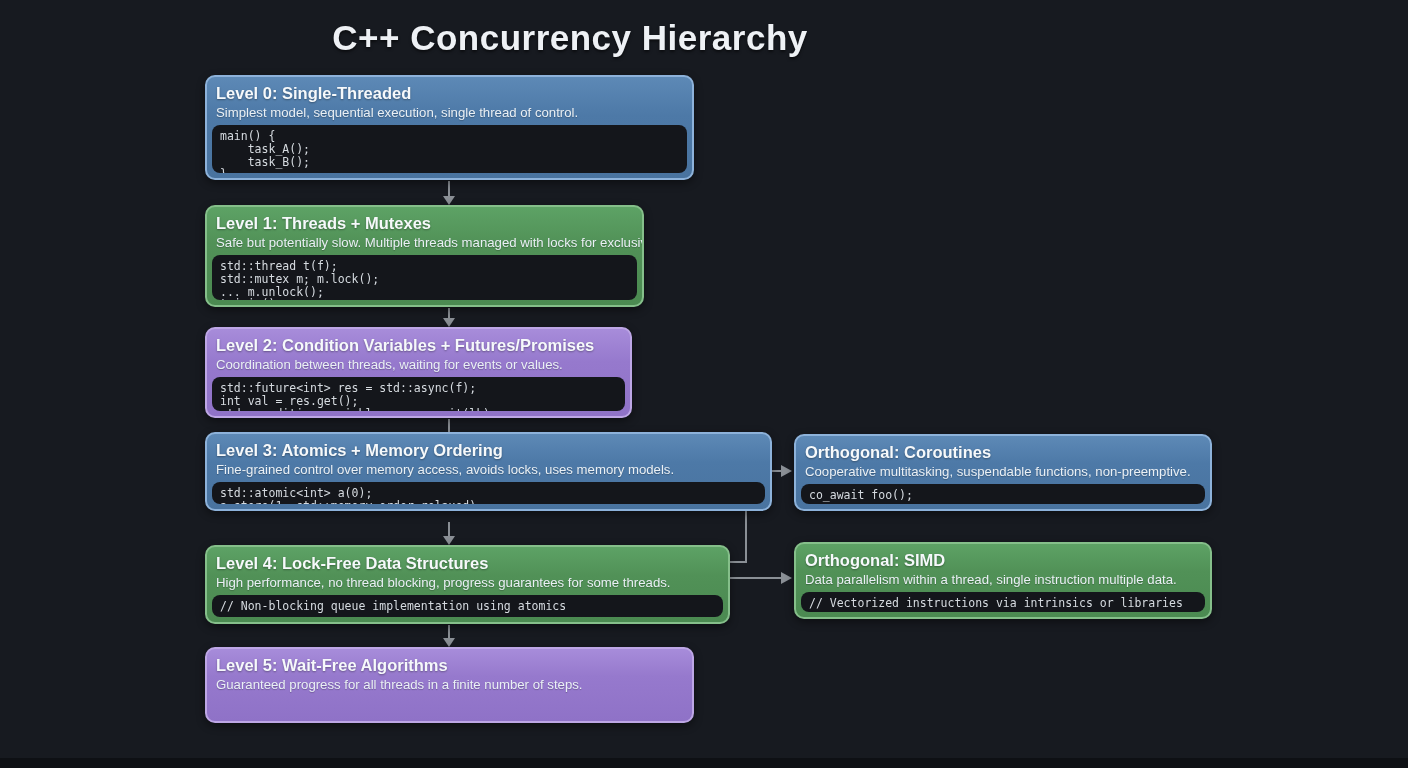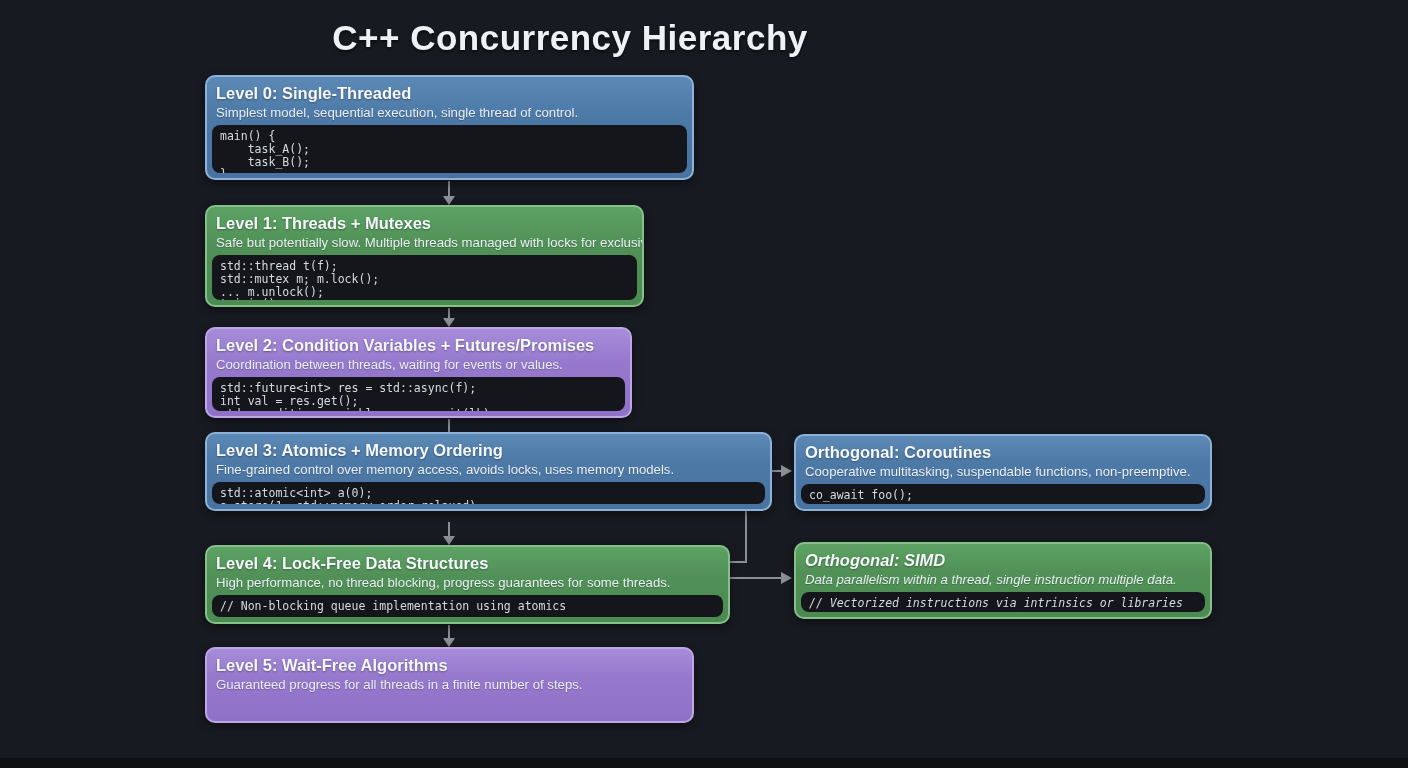--- a/index.html
+++ b/index.html
@@ -75,21 +75,21 @@
 
   
   .card-l0 { left: 205px; top: 75px;  width: 489px; height: 105px; }
   .card-l1 { left: 205px; top: 205px; width: 439px; height: 102px; }
   .card-l2 { left: 205px; top: 327px; width: 427px; height: 91px;  }
   .card-l3 { left: 205px; top: 432px; width: 567px; height: 79px;  }
   .card-l4 { left: 205px; top: 545px; width: 525px; height: 79px;  }
   .card-l5 { left: 205px; top: 647px; width: 489px; height: 76px;  }
   
   .card-coroutines { left: 794px; top: 434px; width: 418px; height: 77px; }
-  .card-simd       { left: 794px; top: 542px; width: 418px; height: 77px; font-style: italic; }
+  .card-simd       { left: 794px; top: 542px; width: 418px; height: 77px; }
 
   .arrow-layer {
     position: absolute; inset: 0;
     width: 1408px; height: 768px;
     pointer-events: none;
   }
 
   .bottom-strip {
     position: absolute;
     left: 0; bottom: 0;

